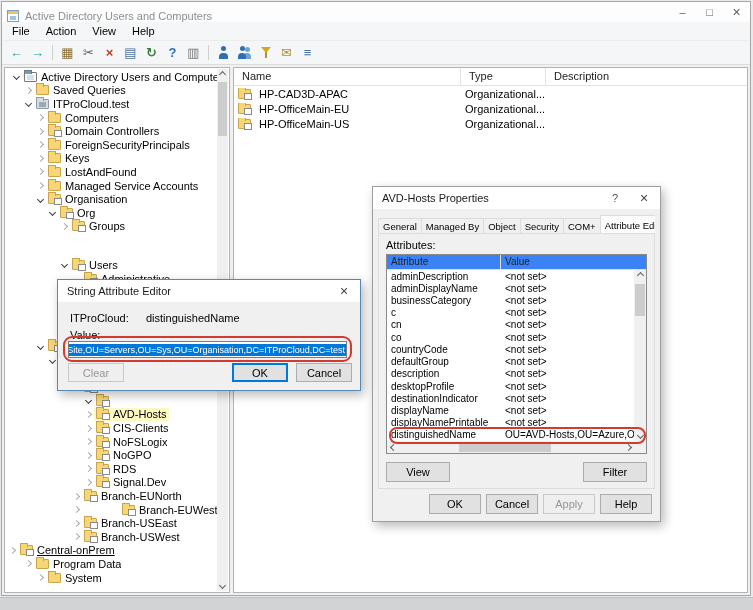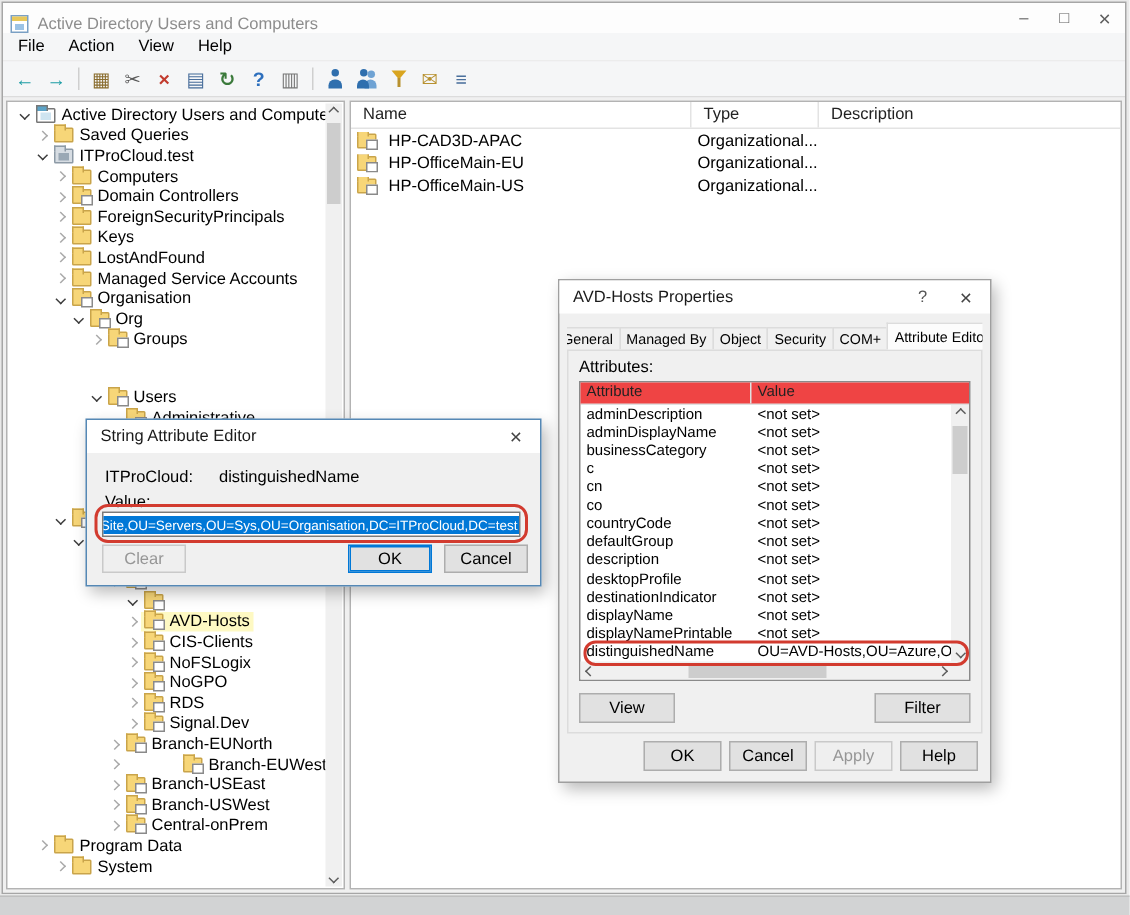--- a/index.html
+++ b/index.html
@@ -91,28 +91,28 @@
   .dlg-title .t{flex:1;white-space:nowrap;overflow:hidden;}
   .dlg-hbtn{width:26px;height:100%;display:flex;align-items:center;justify-content:center;color:#555;font-size:11px;}
   .dlg-x{width:32px;height:100%;display:flex;align-items:center;justify-content:center;color:#444;font-size:14px;}
   .btn{background:#e1e1e1;border:1px solid #adadad;display:flex;align-items:center;justify-content:center;
        font-size:11px;color:#000;}
   .btn.default{border:1px solid #0078d7;box-shadow:inset 0 0 0 1px #0078d7;}
   .btn.disabled{background:#efefef;border-color:#c9c9c9;color:#969696;}
 
   
   #dlg-props{left:372px;top:186px;width:289px;height:336px;z-index:20;}
-  .tab-strip{position:absolute;top:27px;left:5px;right:5px;height:19px;display:flex;align-items:flex-end;overflow:hidden;justify-content:center;}
+  .tab-strip{position:absolute;top:27px;left:5px;right:5px;height:19px;display:flex;align-items:flex-end;overflow:hidden;}
   .tab{font-size:9.5px;padding:2px 4px;border:1px solid #dcdcdc;border-bottom:none;background:#f0f0f0;
        white-space:nowrap;margin-right:-1px;height:15px;}
   .tab.active{background:#fcfcfc;height:19px;padding-top:4px;position:relative;z-index:2;margin-bottom:-1px;}
   .tab-panel{position:absolute;left:5px;top:46px;right:5px;bottom:32px;background:#f0f0f0;border:1px solid #dcdcdc;}
   .attrs-label{position:absolute;top:5px;left:7px;font-size:11px;}
   .attr-list{position:absolute;left:7px;right:7px;top:20px;bottom:34px;background:#fff;border:1px solid #8a8a8a;}
-  .attr-header{position:absolute;top:0;left:0;right:0;height:15px;display:flex;background:#ef4444;
+  .attr-header{position:absolute;top:0;left:0;right:0;height:15px;display:flex;background:#3b82f6;
                border-bottom:1px solid #e0e0e0;font-size:10px;color:#222;}
   .ahcol{padding:1px 4px;border-right:1px solid #e0e0e0;white-space:nowrap;overflow:hidden;}
   .ahcol:first-child{width:114px;} .ahcol:last-child{flex:1;border-right:none;}
   .attr-rows{position:absolute;top:15px;bottom:12px;left:0;right:12px;display:flex;flex-direction:column;}
   .attr-row{flex:1;display:flex;align-items:center;font-size:10px;position:relative;}
   .attr-row.hl{z-index:6;}
   .acell{width:114px;padding-left:4px;white-space:nowrap;overflow:hidden;flex:0 0 auto;}
   .vcell{flex:1;padding-left:4px;white-space:nowrap;overflow:hidden;}
   .attr-row.hl::after{content:"";position:absolute;left:2px;right:-12px;top:-2px;bottom:-3px;
        border:2px solid #d23b2f;border-radius:8px;pointer-events:none;}
@@ -472,21 +472,21 @@
           </div>
           <div class="tree-row" style="padding-left: 64px;">
             <span class="arrow">
               <span class="chev chev-right"></span>
             </span>
             <span class="titem">
               <span class="ticon icon-ou"></span>
               <span class="tlabel">Branch-USWest</span>
             </span>
           </div>
-          <div class="tree-row" style="padding-left: 64px;">
+          <div class="tree-row" style=" text-decoration: underline;">
             <span class="arrow">
               <span class="chev chev-right"></span>
             </span>
             <span class="titem">
               <span class="ticon icon-ou"></span>
               <span class="tlabel">Central-onPrem</span>
             </span>
           </div>
           <div class="tree-row" style="padding-left: 16px;">
             <span class="arrow">

